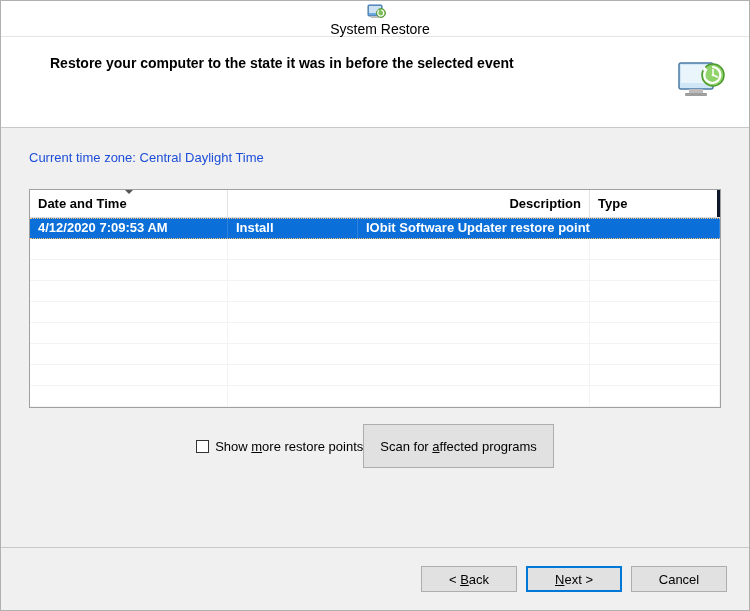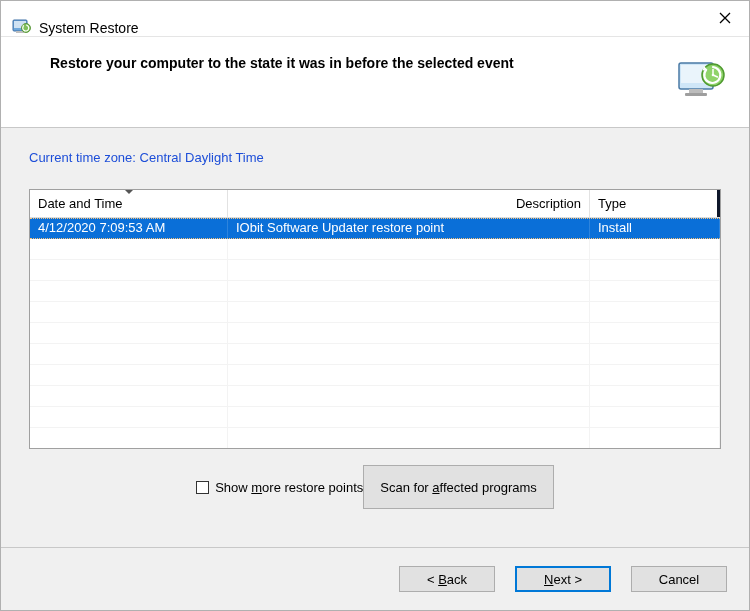--- a/index.html
+++ b/index.html
@@ -12,23 +12,24 @@
     background: #fff;
     color: #000;
     border: 1px solid #b0b0b0;
     display: flex;
     flex-direction: column;
   }
   
   .titlebar {
     height: 36px;
     display: flex;
-    align-items: flex-end;
+    align-items: center;
     padding: 0 0 0 10px;
     border-bottom: 1px solid #e5e5e5;
+    flex-direction: column;
   }
   .titlebar .app-icon {
     width: 20px; height: 20px;
     margin-right: 8px;
     display: inline-flex;
     align-items: center;
     justify-content: center;
   }
   .titlebar .title-text {
     font-size: 14px;
@@ -73,24 +74,25 @@
   .timezone {
     font-size: 13px;
     margin-bottom: 24px;
     color: #1d4ed8;
   }
 
   
   .listview {
     border: 1px solid #a0a0a0;
     background: #fff;
-    height: 260px;
+    height: 219px;
     overflow: hidden;
     display: flex;
     flex-direction: column;
+    font-weight: bold;
   }
   .lv-header {
     display: flex;
     height: 28px;
     background: #fff;
     border-bottom: 1px solid #dcdcdc;
   }
   .lv-hcell {
     display: flex;
     align-items: center;
@@ -173,21 +175,21 @@
     cursor: pointer;
   }
 
   
   .footer {
     border-top: 1px solid #c8c8c8;
     background: #f0f0f0;
     padding: 18px 22px;
     display: flex;
     justify-content: flex-end;
-    gap: 20px;
+    gap: 9px;
   }
   .footer button {
     width: 96px;
     height: 26px;
     background: #e1e1e1;
     border: 1px solid #adadad;
     font-size: 13px;
     font-family: inherit;
     cursor: pointer;
   }
@@ -248,22 +250,22 @@
       <div class="lv-hcell col-desc">
         <span>Description</span>
       </div>
       <div class="lv-hcell col-type">
         <span>Type</span>
       </div>
     </div>
     <div class="lv-rows">
       <div class="lv-row selected">
         <div class="lv-cell col-date">4/12/2020 7:09:53 AM</div>
+        <div class="lv-cell col-type">Install</div>
         <div class="lv-cell col-desc">IObit Software Updater restore point</div>
-        <div class="lv-cell col-type">Install</div>
       </div>
       <div class="lv-row empty">
           <div class="lv-cell col-date"></div>
           <div class="lv-cell col-desc"></div>
           <div class="lv-cell col-type"></div>
         </div>
       <div class="lv-row empty">
           <div class="lv-cell col-date"></div>
           <div class="lv-cell col-desc"></div>
           <div class="lv-cell col-type"></div>

